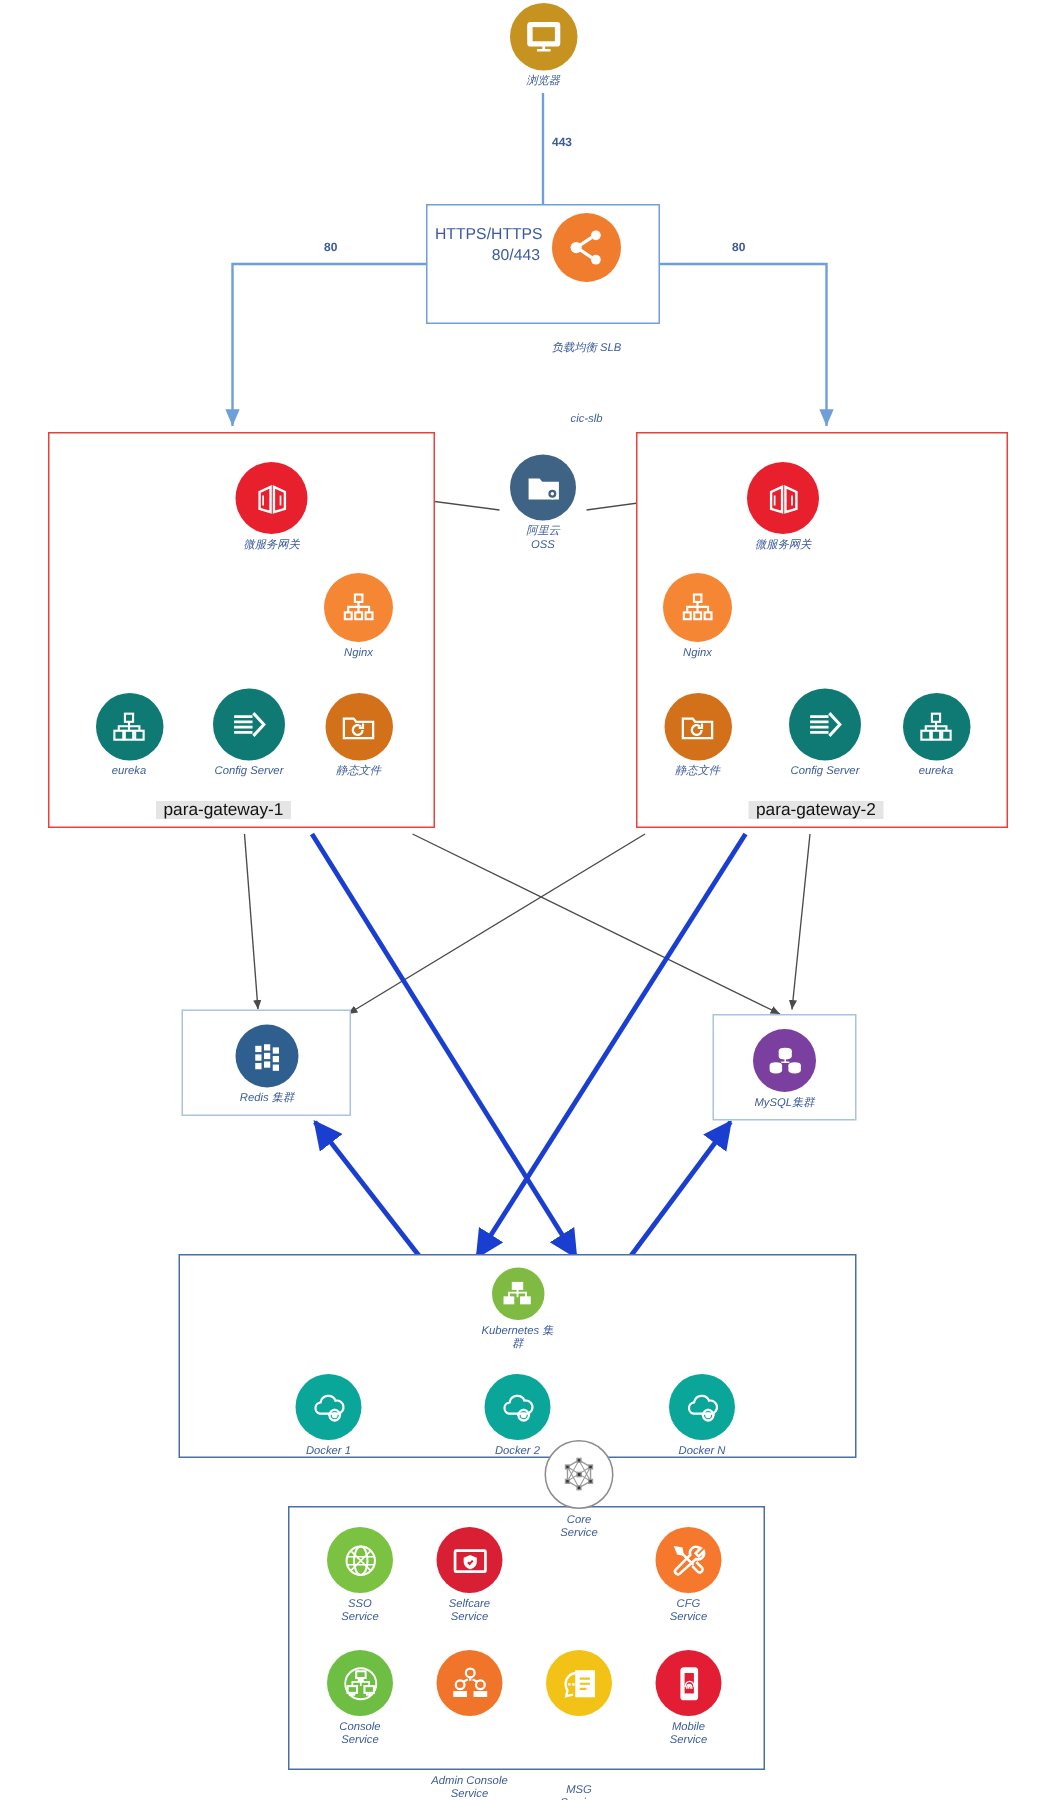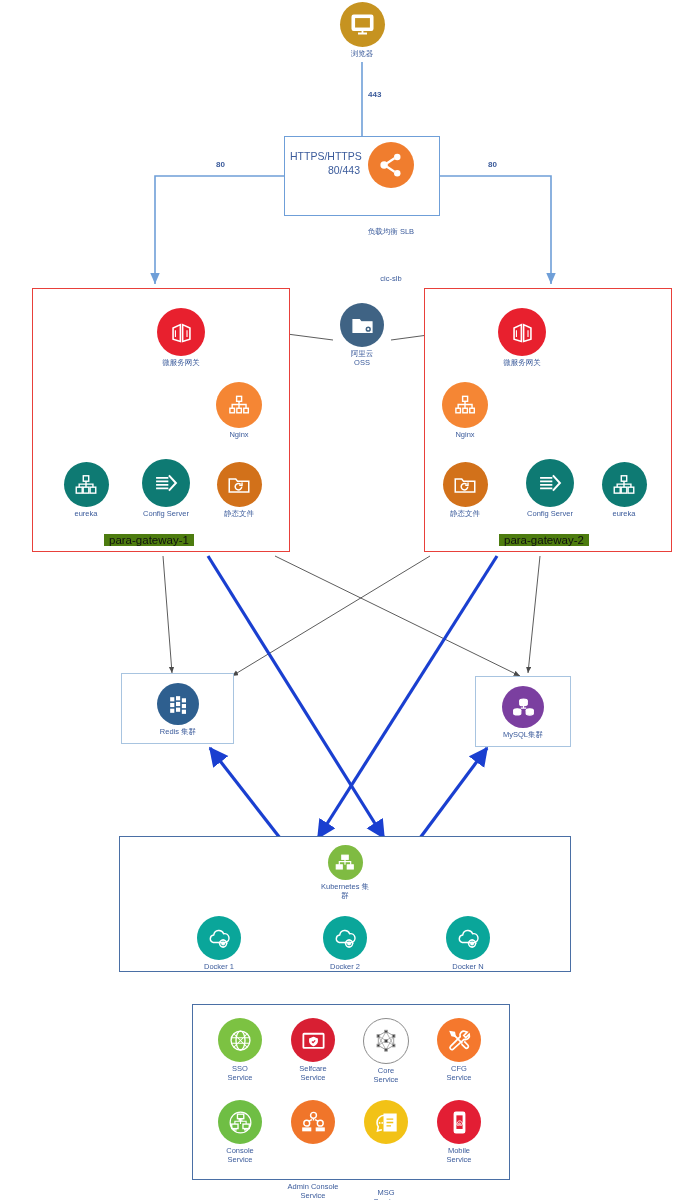--- a/index.html
+++ b/index.html
@@ -1,30 +1,30 @@
 <!DOCTYPE html>
 <html><head>
 <meta charset="utf-8">
 <style>
   html,body{margin:0;padding:0;background:#ffffff;}
   body{width:698px;height:1200px;position:relative;overflow:hidden;
        font-family:"Liberation Sans","DejaVu Sans",sans-serif;}
   #stage{position:absolute;left:0;top:0;width:698px;height:1200px;}
   svg.wires{position:absolute;left:0;top:0;width:698px;height:1200px;pointer-events:none;}
-  .node{position:absolute;display:flex;flex-direction:column;align-items:center;}
+  .node{position:absolute;display:flex;flex-direction:column;align-items:center;font-style:italic;}
   .circle{border-radius:50%;display:flex;align-items:center;justify-content:center;}
   .nlabel{color:#3b5b9b;text-align:center;line-height:1.15;margin-top:3px;
           font-size:7.5px;white-space:pre-line;}
   .box{position:absolute;box-sizing:border-box;background:#fff;}
   .gwbox{border:1.6px solid #e8403a;}
   .dbbox{border:1.2px solid #a8c4e0;}
   .k8sbox{border:1.2px solid #4a6fa5;}
   .svcbox{border:1.6px solid #4a6fa5;}
   .slbbox{border:1.2px solid #6f9fd8;}
-  .boxcap{position:absolute;font-size:11.5px;color:#111;background:#4d7c0f;
+  .boxcap{position:absolute;font-size:11.5px;color:#111;background:#e5e5e5;
           padding:0 5px;white-space:nowrap;}
   .portlbl{position:absolute;font-size:8px;color:#3b5b9b;font-weight:bold;background:#fff;padding:0 2px;}
   .slbtext{position:absolute;font-size:10.5px;color:#3b5b9b;text-align:right;line-height:1.3;}
 </style>
 </head>
 <body>
 
 <div id="stage">
 
   <svg class="wires" viewBox="0 0 698 1200">
@@ -343,21 +343,21 @@
       <svg width="27" height="27" viewBox="0 0 24 24" fill="none" stroke="#fff" stroke-width="1.6">
         <rect x="3" y="6" width="18" height="12.5" rx="0.6"></rect>
         <path d="M12 9.2 l3.4 1.3 v2.2 c0 2 -1.6 3.2 -3.4 3.9 c-1.8 -0.7 -3.4 -1.9 -3.4 -3.9 v-2.2 Z" fill="#fff" stroke="#fff" stroke-width="1"></path>
         <path d="M10.6 12.9 l1 1 l1.9 -2" stroke="#d81f33" stroke-width="1.2"></path>
       </svg>
     </div>
     <div class="nlabel">Selfcare
 Service</div>
   </div>
 
-  <div class="node" style="left:359px;top:1018px;width:54px;align-items:center;">
+  <div class="node" style="left:359px;top:960px;width:54px;align-items:center;">
     <div class="circle" style="width:44px;height:44px;background:#ffffff;border:1px solid #8c8c8c;">
       <svg width="28" height="28" viewBox="0 0 24 24" fill="none" stroke="#9a9a9a" stroke-width="0.8">
         <polygon points="12,3.8 18.6,7.6 18.6,15.8 12,19.6 5.4,15.8 5.4,7.6"></polygon>
         <path d="M12,3.8 L18.6,15.8 M12,3.8 L5.4,15.8 M5.4,7.6 L18.6,15.8 M18.6,7.6 L5.4,15.8 M5.4,7.6 L12,19.6 M18.6,7.6 L12,19.6" stroke-width="0.6"></path>
         <g fill="#333">
             <rect x="10.9" y="2.8" width="2.2" height="2.2"></rect>
             <rect x="17.5" y="6.6" width="2.2" height="2.2"></rect>
         <rect x="17.5" y="14.8" width="2.2" height="2.2"></rect>
             <rect x="10.9" y="18.5" width="2.2" height="2.2"></rect>
         <rect x="4.3" y="14.8" width="2.2" height="2.2"></rect>

